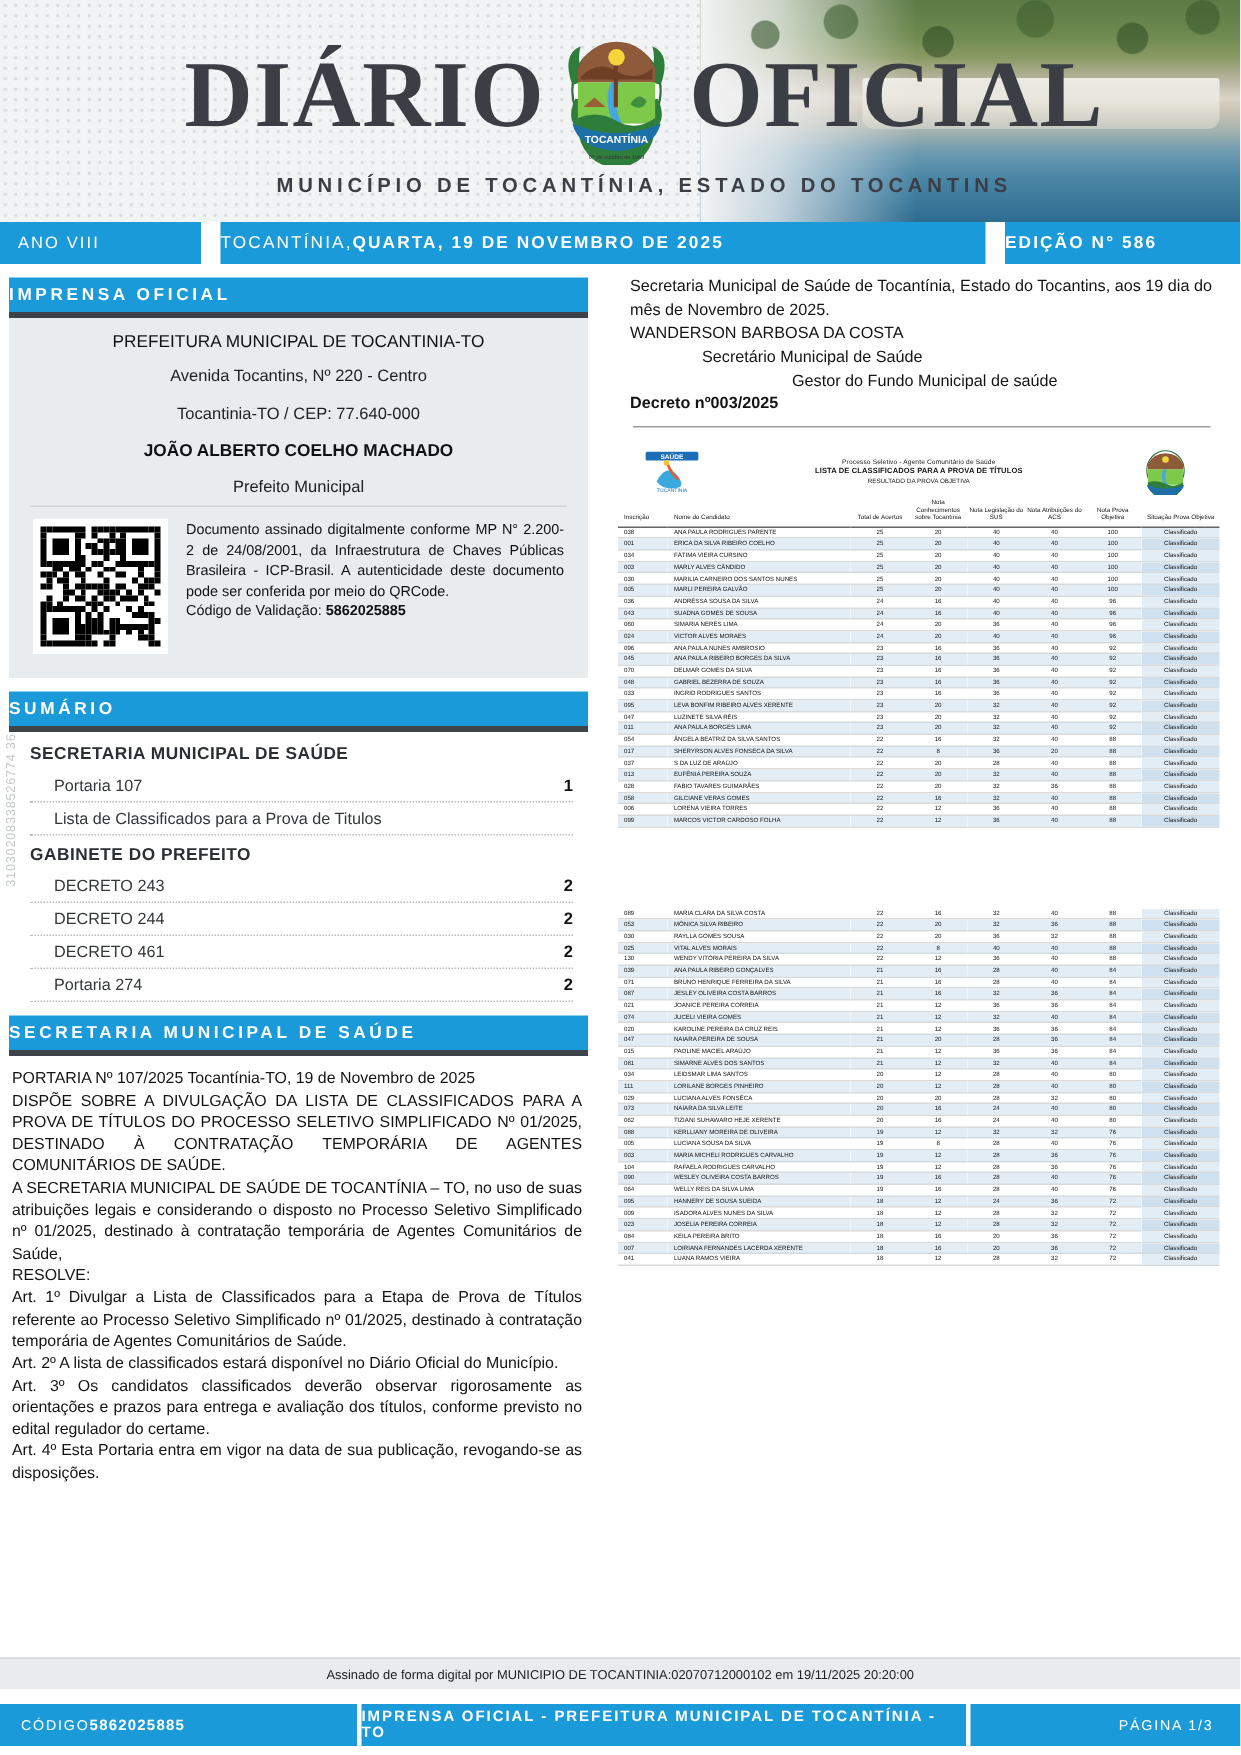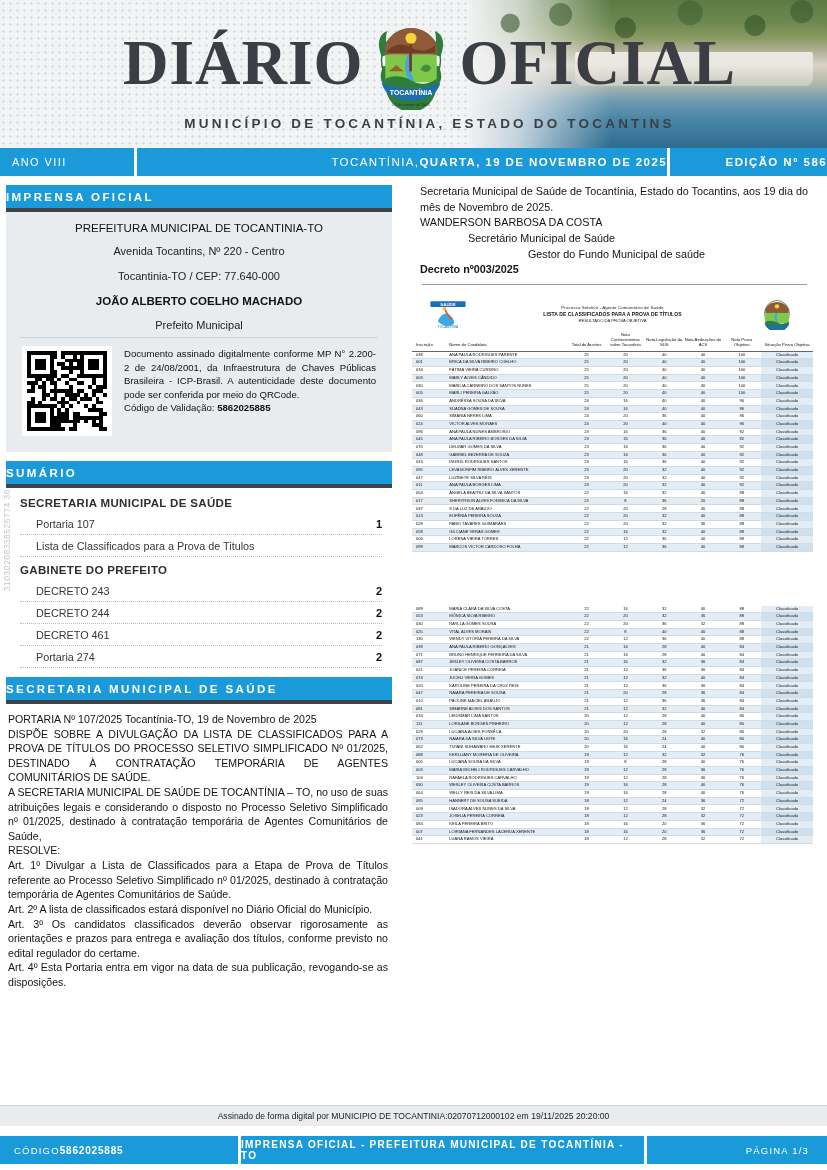--- a/index.html
+++ b/index.html
@@ -65,24 +65,24 @@
   }
   .crest svg { width: 92px; height: 92px; display:block; }
   .subtitle {
     margin-top: 6px;
     font-family: "Liberation Sans", sans-serif;
     font-size: 13.5px; font-weight: 600; color: #3b3f45;
     letter-spacing: 3.2px;
   }
 
   
-  .bar-row { display: flex; width: 827px; height: 28px; gap: 3px; background: #ffffff; }
+  .bar-row { display: flex; width: 827px; height: 28px; gap: 13px; background: #ffffff; }
   .bar {
     background: #1b9ada; color: #ffffff;
-    display: flex; align-items: center; justify-content: flex-end;
+    display: flex; align-items: center; justify-content: flex-start;
     font-size: 11.5px; letter-spacing: 1.4px; font-weight: 400;
   }
   .bar.ano { width: 134px; justify-content: flex-start; padding-left: 12px; font-size: 11px; }
   .bar.date { flex: 1; }
   .bar.edicao { width: 157px; font-weight: 700; font-size: 11.5px; }
   .bar b { font-weight: 700; }
   .bar-sup {
     width: 827px; height: 23px; background: #1b9ada; color: #fff;
     display: flex; align-items: center; justify-content: center;
     font-size: 10.5px; letter-spacing: .9px; margin-top: 3px;

